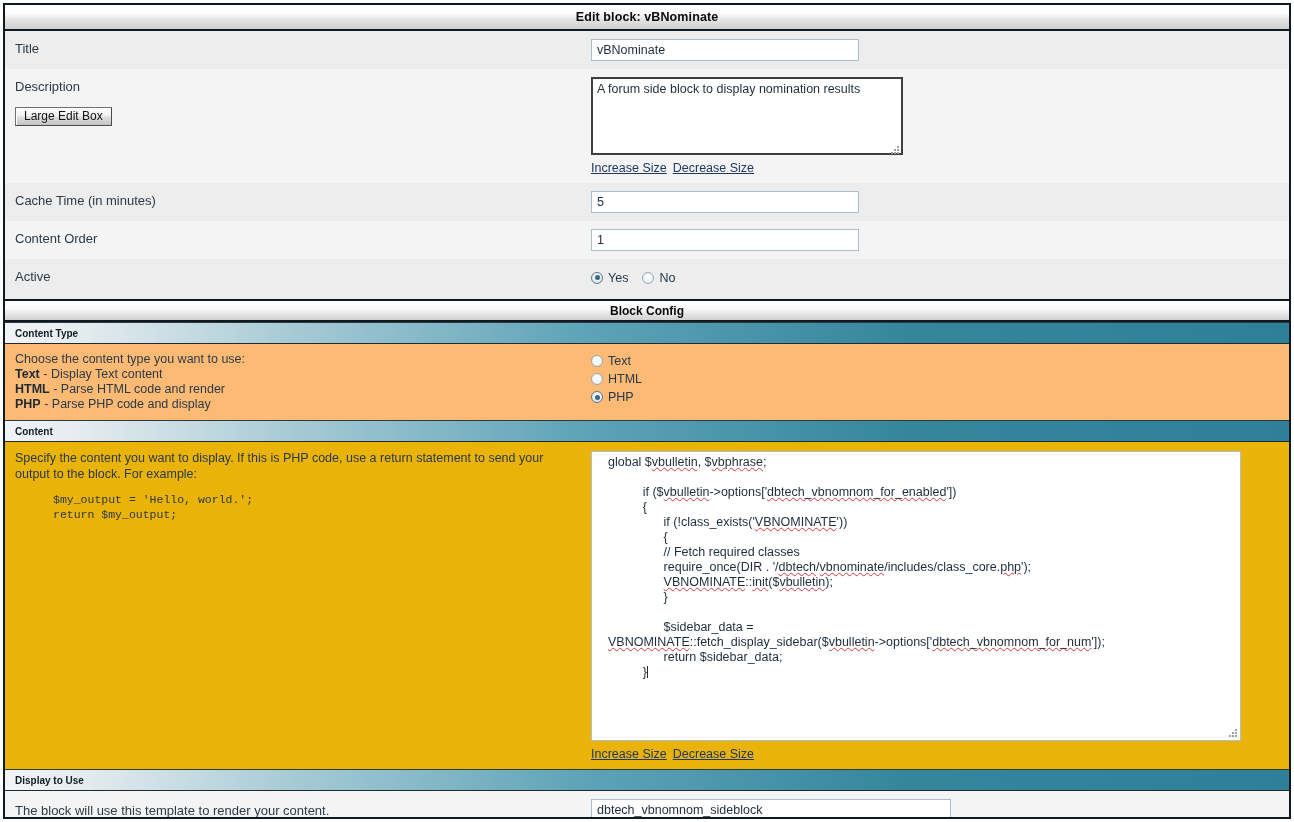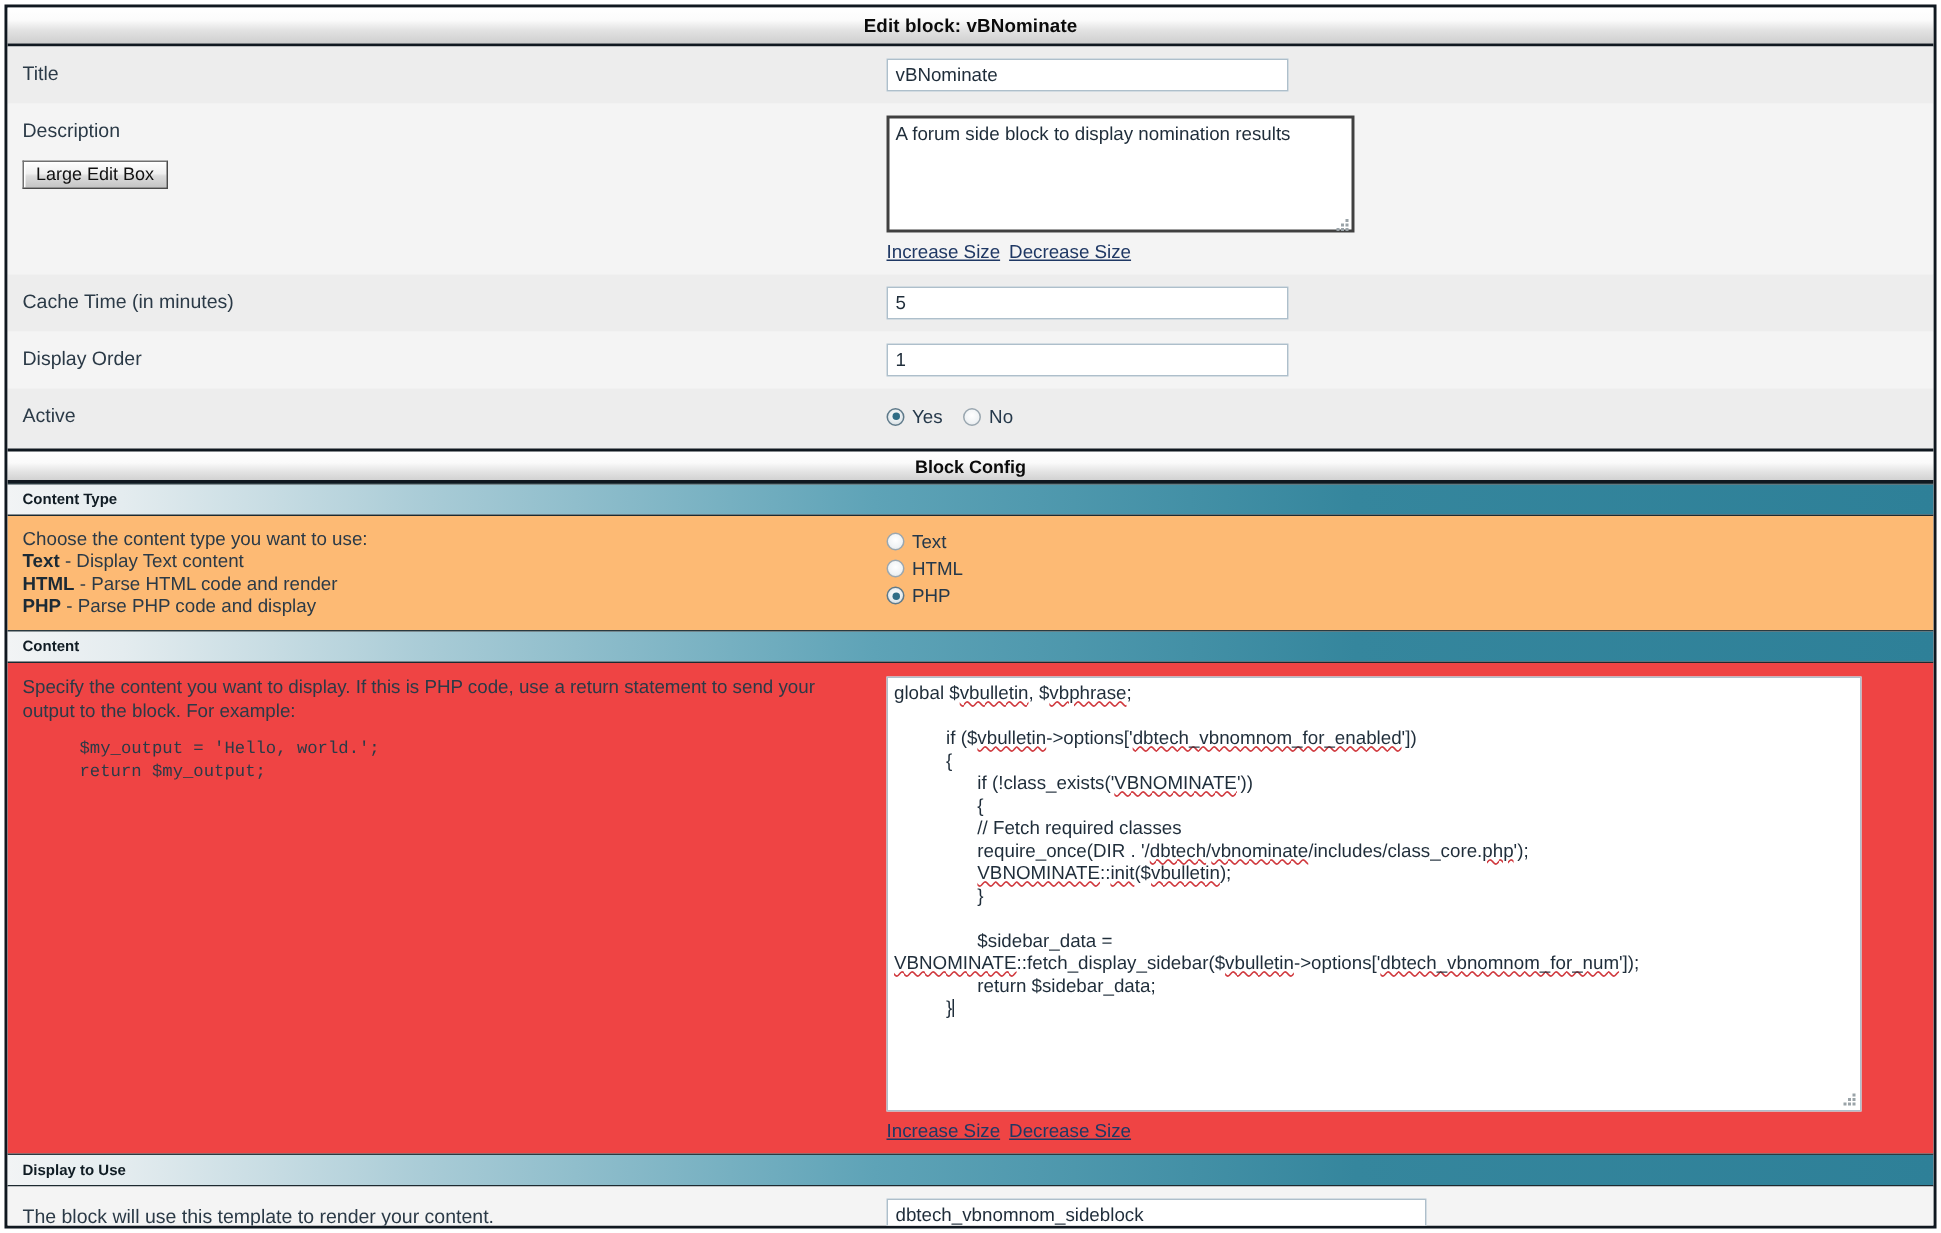--- a/index.html
+++ b/index.html
@@ -279,21 +279,21 @@
     position: relative;
     width: 650px;
     height: 290px;
     border: 1px solid #aebfcb;
     background: #ffffff;
     box-sizing: border-box;
     font-family: "Liberation Sans", sans-serif;
     font-size: 12.5px;
     line-height: 15px;
     color: #1f2d3a;
-    padding: 3px 4px;
+    padding: 3px 16px;
     white-space: pre;
     overflow: hidden;
   }
   .caret {
     display: inline-block;
     width: 1px;
     height: 12px;
     background: #1f2d3a;
     vertical-align: -2px;
   }
@@ -341,21 +341,21 @@
     </div>
 
     <div class="row row-alt-a">
       <div class="lbl">Cache Time (in minutes)</div>
       <div class="fld">
         <input type="text" class="txt txt-cache" value="5" style="">
       </div>
     </div>
 
     <div class="row row-alt-b">
-      <div class="lbl">Display Order</div>
+      <div class="lbl">Content Order</div>
       <div class="fld">
         <input type="text" class="txt txt-order" value="1" style="">
       </div>
     </div>
 
     <div class="row row-alt-a" style="padding-bottom:4px;">
       <div class="lbl">Active</div>
       <div class="fld" style="padding-top:9px;">
         <div class="radio-line">
           <label class="radio-inline">
@@ -406,21 +406,21 @@
           <span class="radio checked"></span>
           <span class="radio-label">PHP</span>
         </label>
       </div>
     </div>
 
     <div class="section-teal">
       <span>Content</span>
     </div>
 
-    <div class="row" style="background:#ef4444;">
+    <div class="row" style="background:#eab308;">
       <div class="content-explain">
         <div>Specify the content you want to display. If this is PHP code, use a return statement to send your output to the block. For example:</div>
         <div class="code-sample">$my_output = 'Hello, world.';
 return $my_output;</div>
       </div>
       <div class="fld" style="padding-top:9px;">
         <div class="ta-wrap">
           <div class="codearea"><span>global $<span class="sp">vbulletin</span>, $<span class="sp">vbphrase</span>;</span>
 
           if ($<span class="sp">vbulletin</span>-&gt;options['<span class="sp">dbtech_vbnomnom_for_enabled</span>'])

